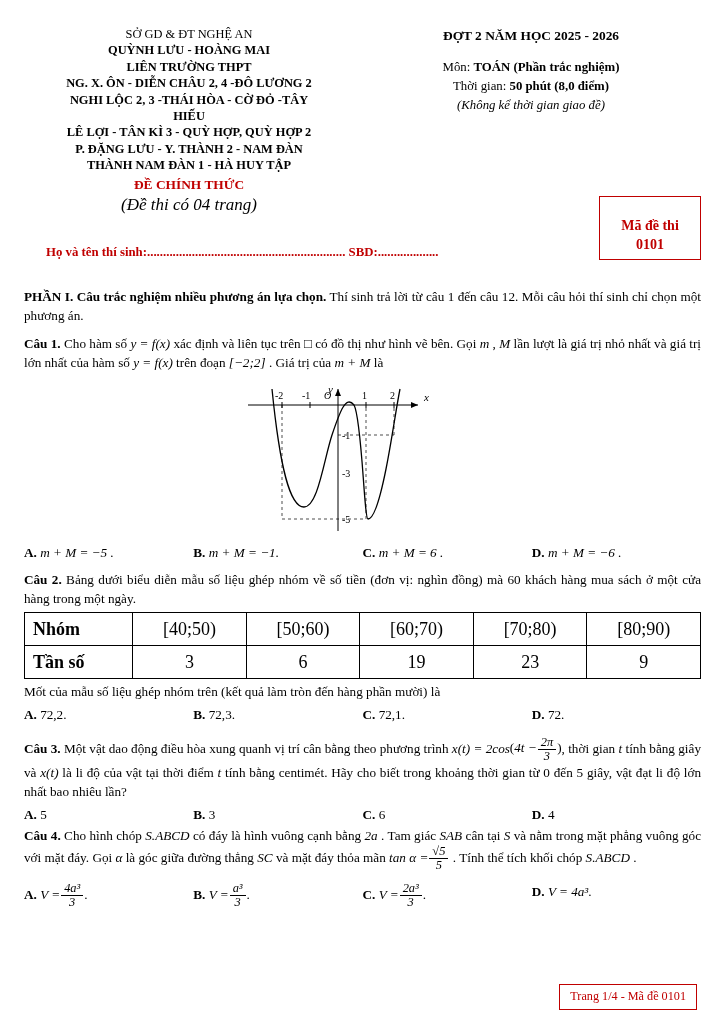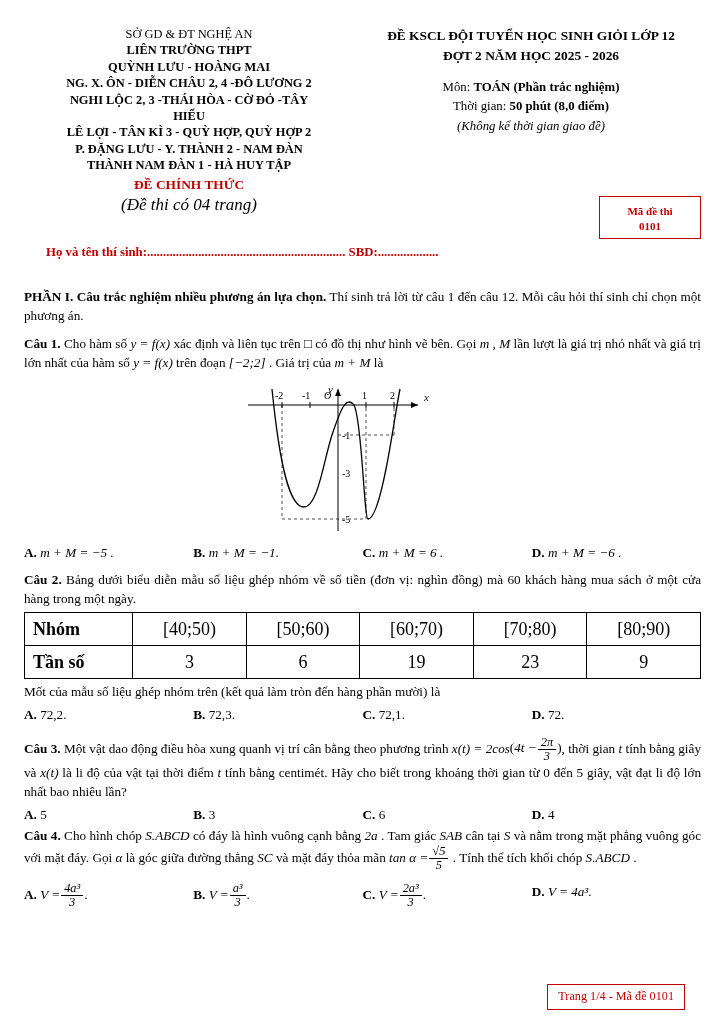--- a/index.html
+++ b/index.html
@@ -45,22 +45,22 @@
   .mon{margin-top:12px;}
   .made-box{
     position:absolute;
     right:24px;
     top:196px;
     width:96px;
     border:1px solid #c00000;
     color:#c00000;
     text-align:center;
     font-weight:bold;
-    font-size:11px;
-    padding:7px 2px 4px 2px;
+    font-size:14px;
+    padding:20px 2px 4px 2px;
     line-height:1.35;
   }
   .hoten{
     margin-top:26px;
     color:#c00000;
     font-weight:bold;
     font-size:12.8px;
     padding-left:22px;
   }
   .hoten .dots{letter-spacing:0px;}
@@ -101,51 +101,50 @@
     vertical-align:middle;
     text-align:center;
     font-style:italic;
     line-height:1.05;
     margin:0 1px;
   }
   .frac .num{display:block;padding:0 3px;font-size:12.4px;}
   .frac .den{display:block;border-top:1px solid #000;padding:0 3px;font-size:12.4px;}
   .footer{
     position:absolute;
-    right:40px;
+    right:28px;
     bottom:14px;
     border:1px solid #c00000;
     color:#c00000;
     font-size:12.2px;
     padding:3px 10px;
   }
   .nowrap{white-space:nowrap;}
 </style>
 </head>
 <body>
 
 <div class="page">
 
   <div class="header">
     <div class="hdr-left">
       <div class="l1">SỞ GD &amp; ĐT NGHỆ AN</div>
+      <div class="line">QUỲNH LƯU - HOÀNG MAI</div>
       <div class="line">LIÊN TRƯỜNG THPT</div>
-      <div class="line">QUỲNH LƯU - HOÀNG MAI</div>
       <div class="line">NG. X. ÔN - DIỄN CHÂU 2, 4 -ĐÔ LƯƠNG 2</div>
       <div class="line">NGHI LỘC 2, 3 -THÁI HÒA - CỜ ĐỎ -TÂY</div>
       <div class="line">HIẾU</div>
       <div class="line">LÊ LỢI  - TÂN KÌ 3 - QUỲ HỢP, QUỲ HỢP 2</div>
       <div class="line">P. ĐẶNG LƯU - Y. THÀNH 2 - NAM ĐÀN</div>
       <div class="line">THÀNH NAM ĐÀN 1 - HÀ HUY TẬP</div>
       <div class="dcthuc">ĐỀ CHÍNH THỨC</div>
       <div class="trang4">(Đề thi có 04 trang)</div>
     </div>
 
     <div class="hdr-right">
-      <div class="b" style="font-size:13.4px">ĐỀ KSCL ĐỘI TUYỂN HỌC SINH GIỎI LỚP 12</div>
       <div class="b" style="font-size:13.4px">ĐỢT 2 NĂM HỌC 2025 - 2026</div>
       <div class="mon">
         <span>Môn: </span><span class="b">TOÁN (Phần trắc nghiệm)</span>
       </div>
       <div>
         <span>Thời gian: </span><span class="b">50 phút (8,0 điểm)</span>
       </div>
       <div class="ital">(Không kể thời gian giao đề)</div>
     </div>
   </div>

